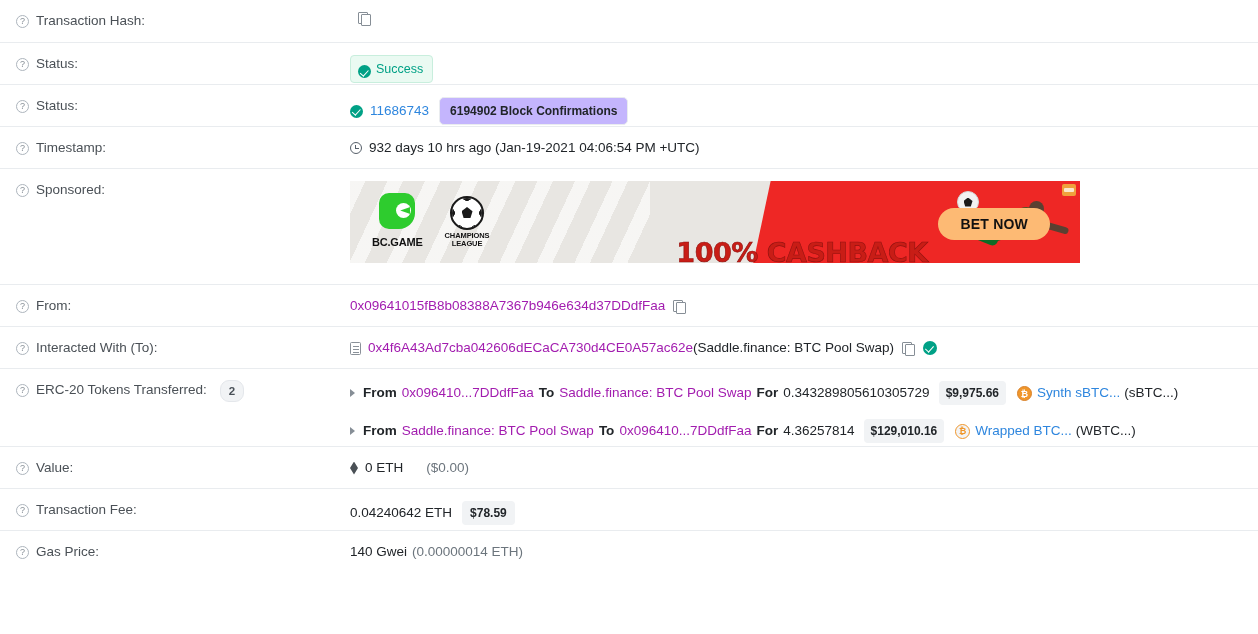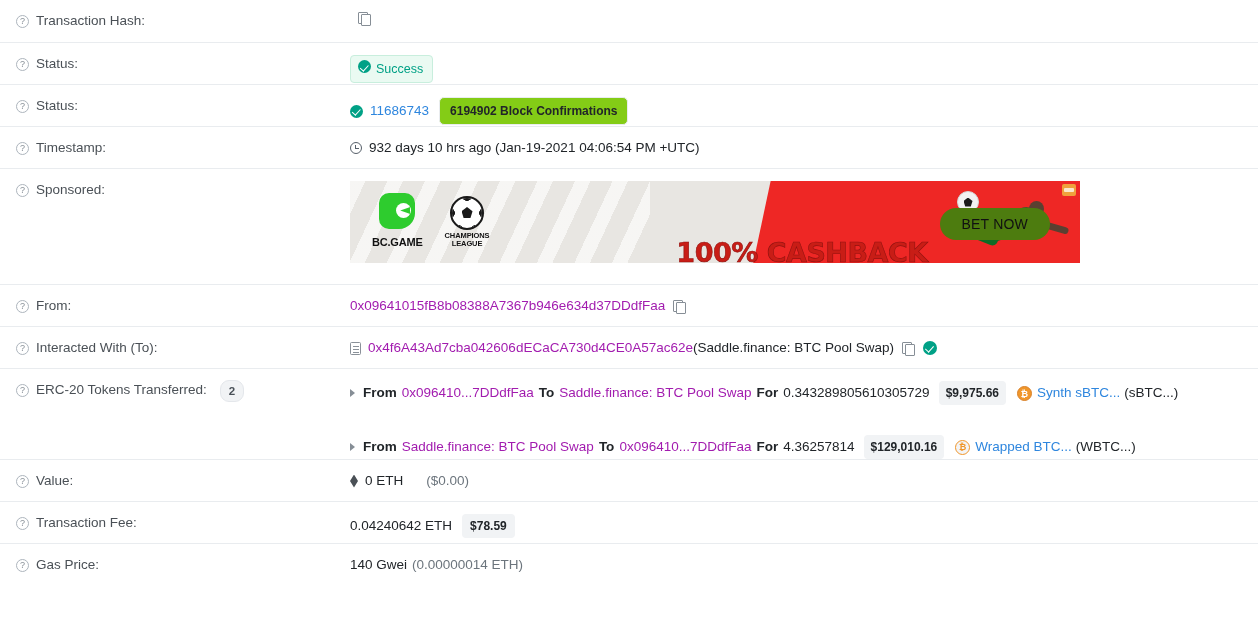--- a/index.html
+++ b/index.html
@@ -87,21 +87,21 @@
     left: 3px; top: 2px;
     width: 8px; height: 10px;
     border: 1px solid #868e96;
     border-radius: 1px;
     background: #ffffff;
   }
 
   
   .status-badge {
     display: inline-flex;
-    align-items: flex-start;
+    align-items: flex-end;
     gap: 5px;
     background: #eafaf2;
     border: 1px solid #c8eedd;
     border-radius: 4px;
     padding: 4px 9px 4px 7px;
     font-size: 12.5px;
     color: #00a186;
     font-weight: 500;
   }
   .check-circle {
@@ -123,21 +123,21 @@
 
   .block-link {
     color: #2e86de;
     font-size: 13.5px;
     text-decoration: none;
     margin-left: 7px;
   }
   .confirm-badge {
     display: inline-block;
     margin-left: 10px;
-    background: #84cc16;
+    background: #c4b5fd;
     border: 1px solid #e9ecef;
     border-radius: 5px;
     padding: 4px 10px;
     font-size: 12px;
     font-weight: bold;
     color: #212529;
   }
 
   .clock-icon {
     display: inline-block;
@@ -360,25 +360,25 @@
     position: absolute;
     left: 50%; top: 50%;
     width: 9px; height: 9px;
     margin: -4.5px 0 0 -4.5px;
     background: #1a1a1a;
     clip-path: polygon(50% 0, 100% 38%, 81% 100%, 19% 100%, 0 38%);
   }
   .bet-now {
     position: absolute;
     right: 30px; top: 27px;
-    background: #4d7c0f;
+    background: #fdba74;
     border-radius: 18px;
     padding: 7px 22px;
     font-size: 14px;
-    font-weight: normal;
+    font-weight: bold;
     color: #111111;
     z-index: 5;
     letter-spacing: 0.2px;
   }
   .ad-close {
     position: absolute;
     right: 4px; top: 3px;
     width: 14px; height: 12px;
     background: #f0a13c;
     border-radius: 2px;
@@ -449,21 +449,21 @@
     background: #f1f3f5;
     border: 1px solid #e4e7eb;
     border-radius: 9px;
     padding: 1px 8px;
     font-size: 11.5px;
     font-weight: bold;
     color: #495057;
     margin-left: 6px;
     margin-top: -1px;
   }
-  .transfers { display: flex; flex-direction: column; gap: 30px; width: 100%; }
+  .transfers { display: flex; flex-direction: column; gap: 14px; width: 100%; }
   .transfer-line {
     display: flex;
     align-items: center;
     font-size: 13.5px;
     white-space: nowrap;
     line-height: 18px;
   }
   .caret {
     width: 0; height: 0;
     border-left: 5px solid #868e96;

